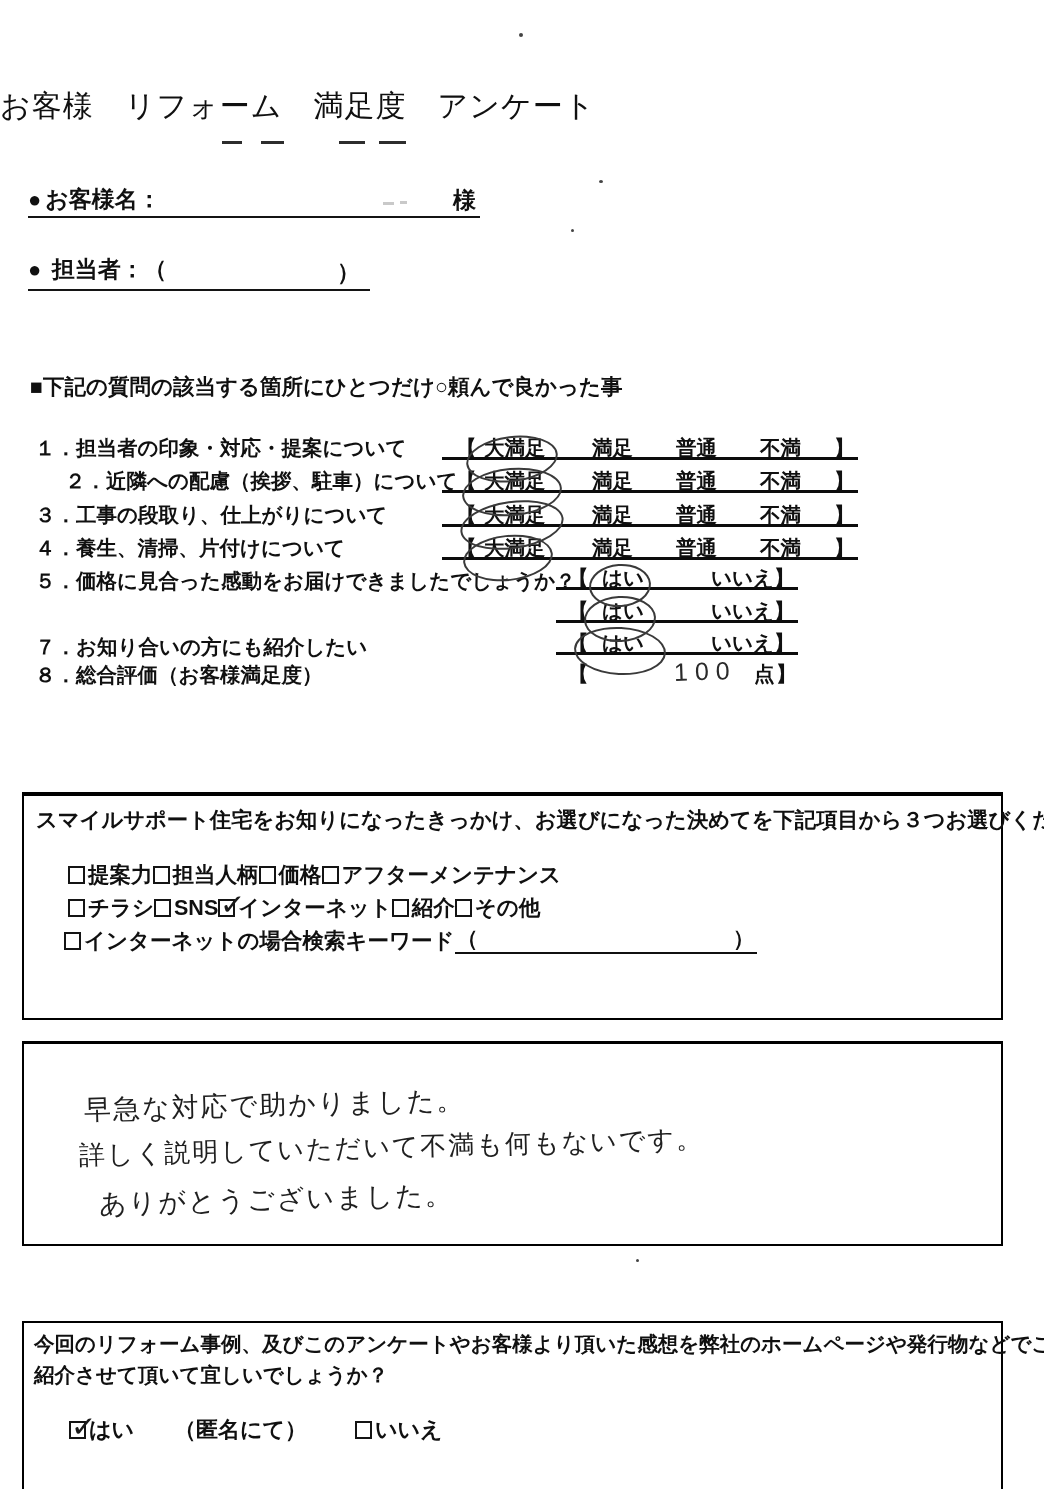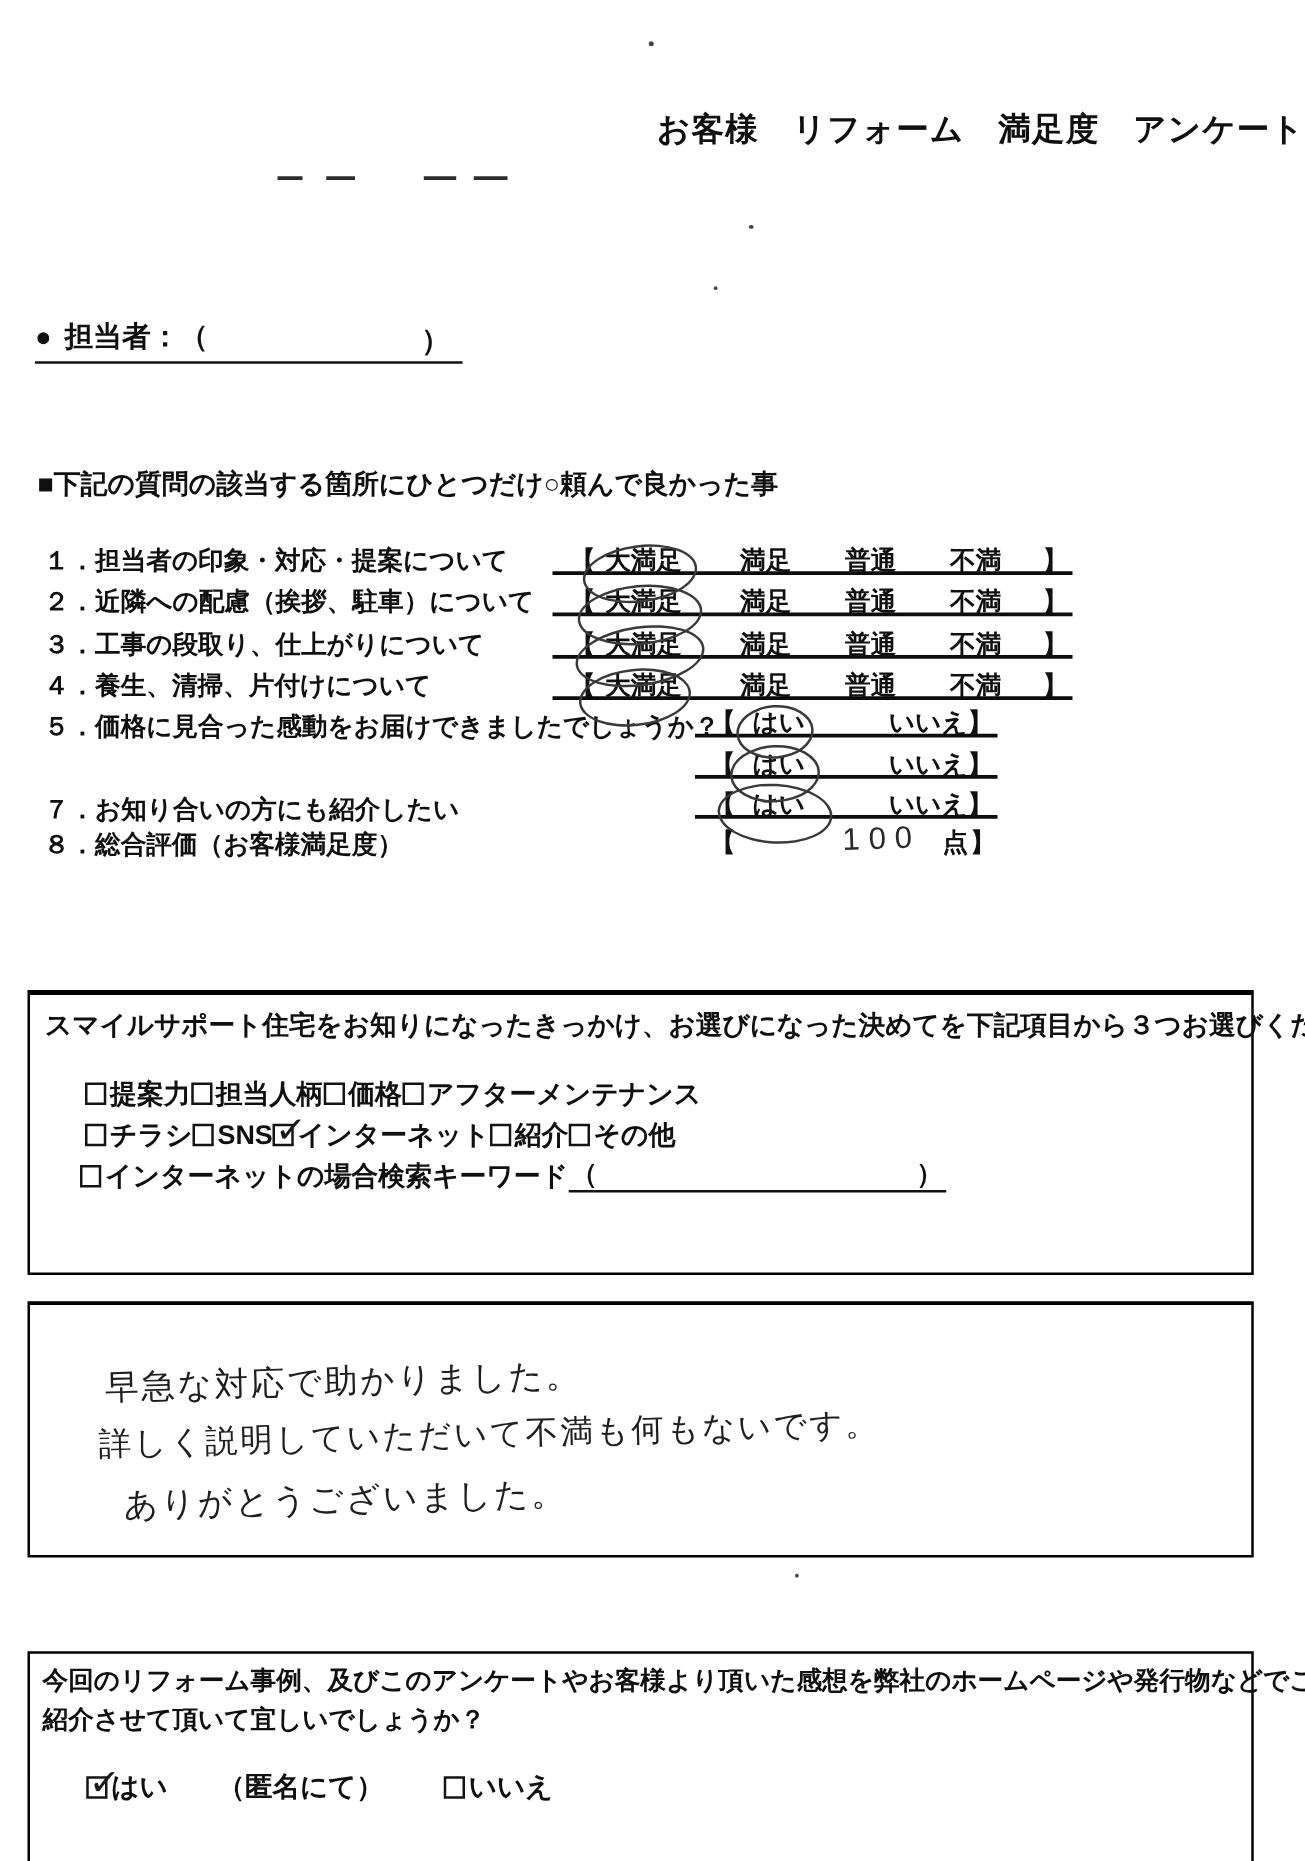--- a/index.html
+++ b/index.html
@@ -7,22 +7,22 @@
   #page {
     position:relative; width:1044px; height:1489px; margin:0 auto;
     background:#ffffff; overflow:hidden;
     font-family:"Liberation Sans","DejaVu Sans",sans-serif;
     color:#101010;
   }
   .abs { position:absolute; }
   .t20 { font-size:20.5px; }
 
   
-  #doc-title { left:0; top:86px; width:100%; text-align:right;
-    font-size:26px; font-weight:700; letter-spacing:1px; }
+  #doc-title { left:0; top:86px; width:100%; text-align:left;
+    font-size:30px; font-weight:400; letter-spacing:1px; }
   .title-dash { height:3px; background:#2d2d2d; top:141px; }
 
   
   .fill-line { border-bottom:2px solid #141414; font-size:23px; font-weight:700; }
   #customer-line { left:28px; top:184px; width:452px; height:34px; }
   #staff-line    { left:28px; top:254px; width:342px; height:37px; }
   .bullet { font-size:22px; margin-right:4px; }
   .faint-mark { background:#c9c9c9; height:3px; }
 
   
@@ -69,30 +69,36 @@
 <body>
 
 <div id="page">
 
   <div id="doc-title" class="abs">お客様　リフォーム　満足度　アンケート</div>
   <div class="abs title-dash" style="left:222px;width:20px;"></div>
   <div class="abs title-dash" style="left:261px;width:23px;"></div>
   <div class="abs title-dash" style="left:339px;width:26px;"></div>
   <div class="abs title-dash" style="left:379px;width:27px;"></div>
 
+  <div id="customer-line" class="abs fill-line">
+    <span class="bullet">●</span><span>お客様名：</span>
+    <span class="abs" style="right:4px;top:1px;">様</span>
+    <span class="abs faint-mark" style="left:355px;top:18px;width:11px;"></span>
+    <span class="abs faint-mark" style="left:372px;top:17px;width:7px;"></span>
+  </div>
 
   <div id="staff-line" class="abs fill-line">
     <span class="bullet">●</span> <span>担当者：</span><span>（</span>
     <span class="abs" style="right:10px;top:3px;">）</span>
   </div>
 
   <div id="instruction" class="abs">■下記の質問の該当する箇所にひとつだけ○頼んで良かった事</div>
 
   <div class="abs q-row t20" style="top:434px;"><span class="q-no">１．</span><span>担当者の印象・対応・提案について</span></div>
-  <div class="abs q-row t20" style="top:467px;"><span class="q-no">２．</span><span>近隣への配慮（挨拶、駐車）について</span></div>
+  <div class="abs q-row t20" style="top:467px;margin-left:30px;"><span class="q-no">２．</span><span>近隣への配慮（挨拶、駐車）について</span></div>
   <div class="abs q-row t20" style="top:501px;"><span class="q-no">３．</span><span>工事の段取り、仕上がりについて</span></div>
   <div class="abs q-row t20" style="top:534px;"><span class="q-no">４．</span><span>養生、清掃、片付けについて</span></div>
   <div class="abs q-row t20" style="top:567px;"><span class="q-no">５．</span><span>価格に見合った感動をお届けできましたでしょうか？</span></div>
   <div class="abs q-row t20" style="top:633px;"><span class="q-no">７．</span><span>お知り合いの方にも紹介したい</span></div>
   <div class="abs q-row t20" style="top:661px;"><span class="q-no">８．</span><span>総合評価（お客様満足度）</span></div>
 
   <div class="abs opts ul t20" style="left:442px;top:433px;width:416px;">
     <span style="left:14px;">【</span>
     <span style="left:42px;">大満足</span>
     <span style="left:150px;">満足</span>

